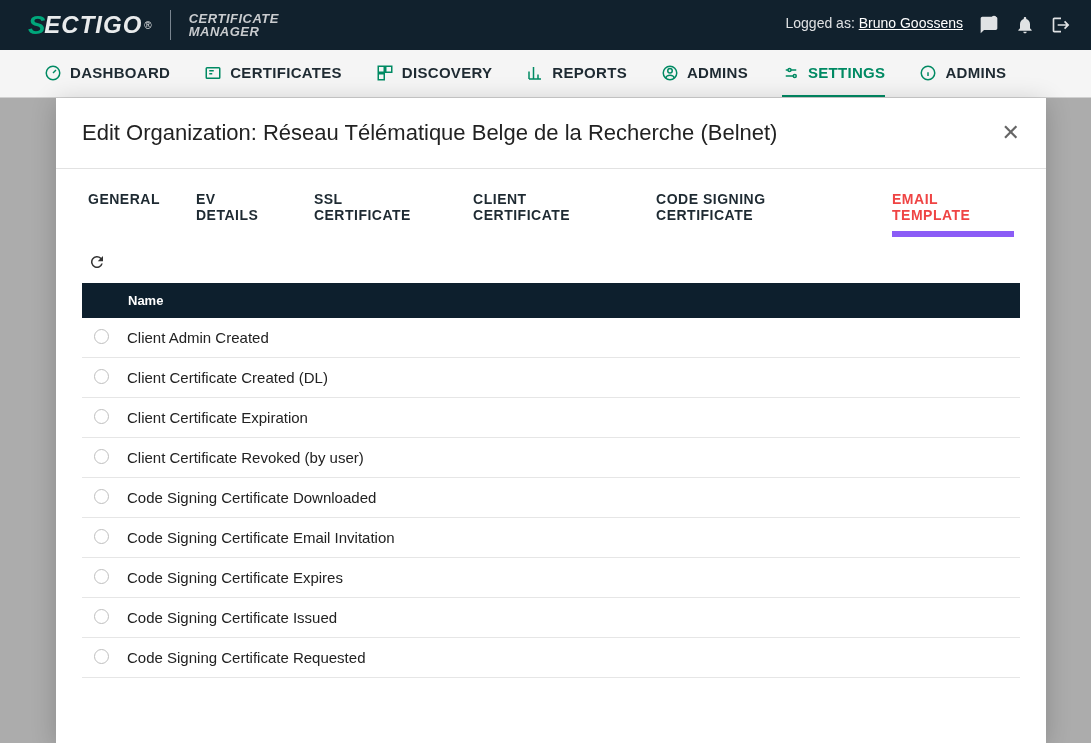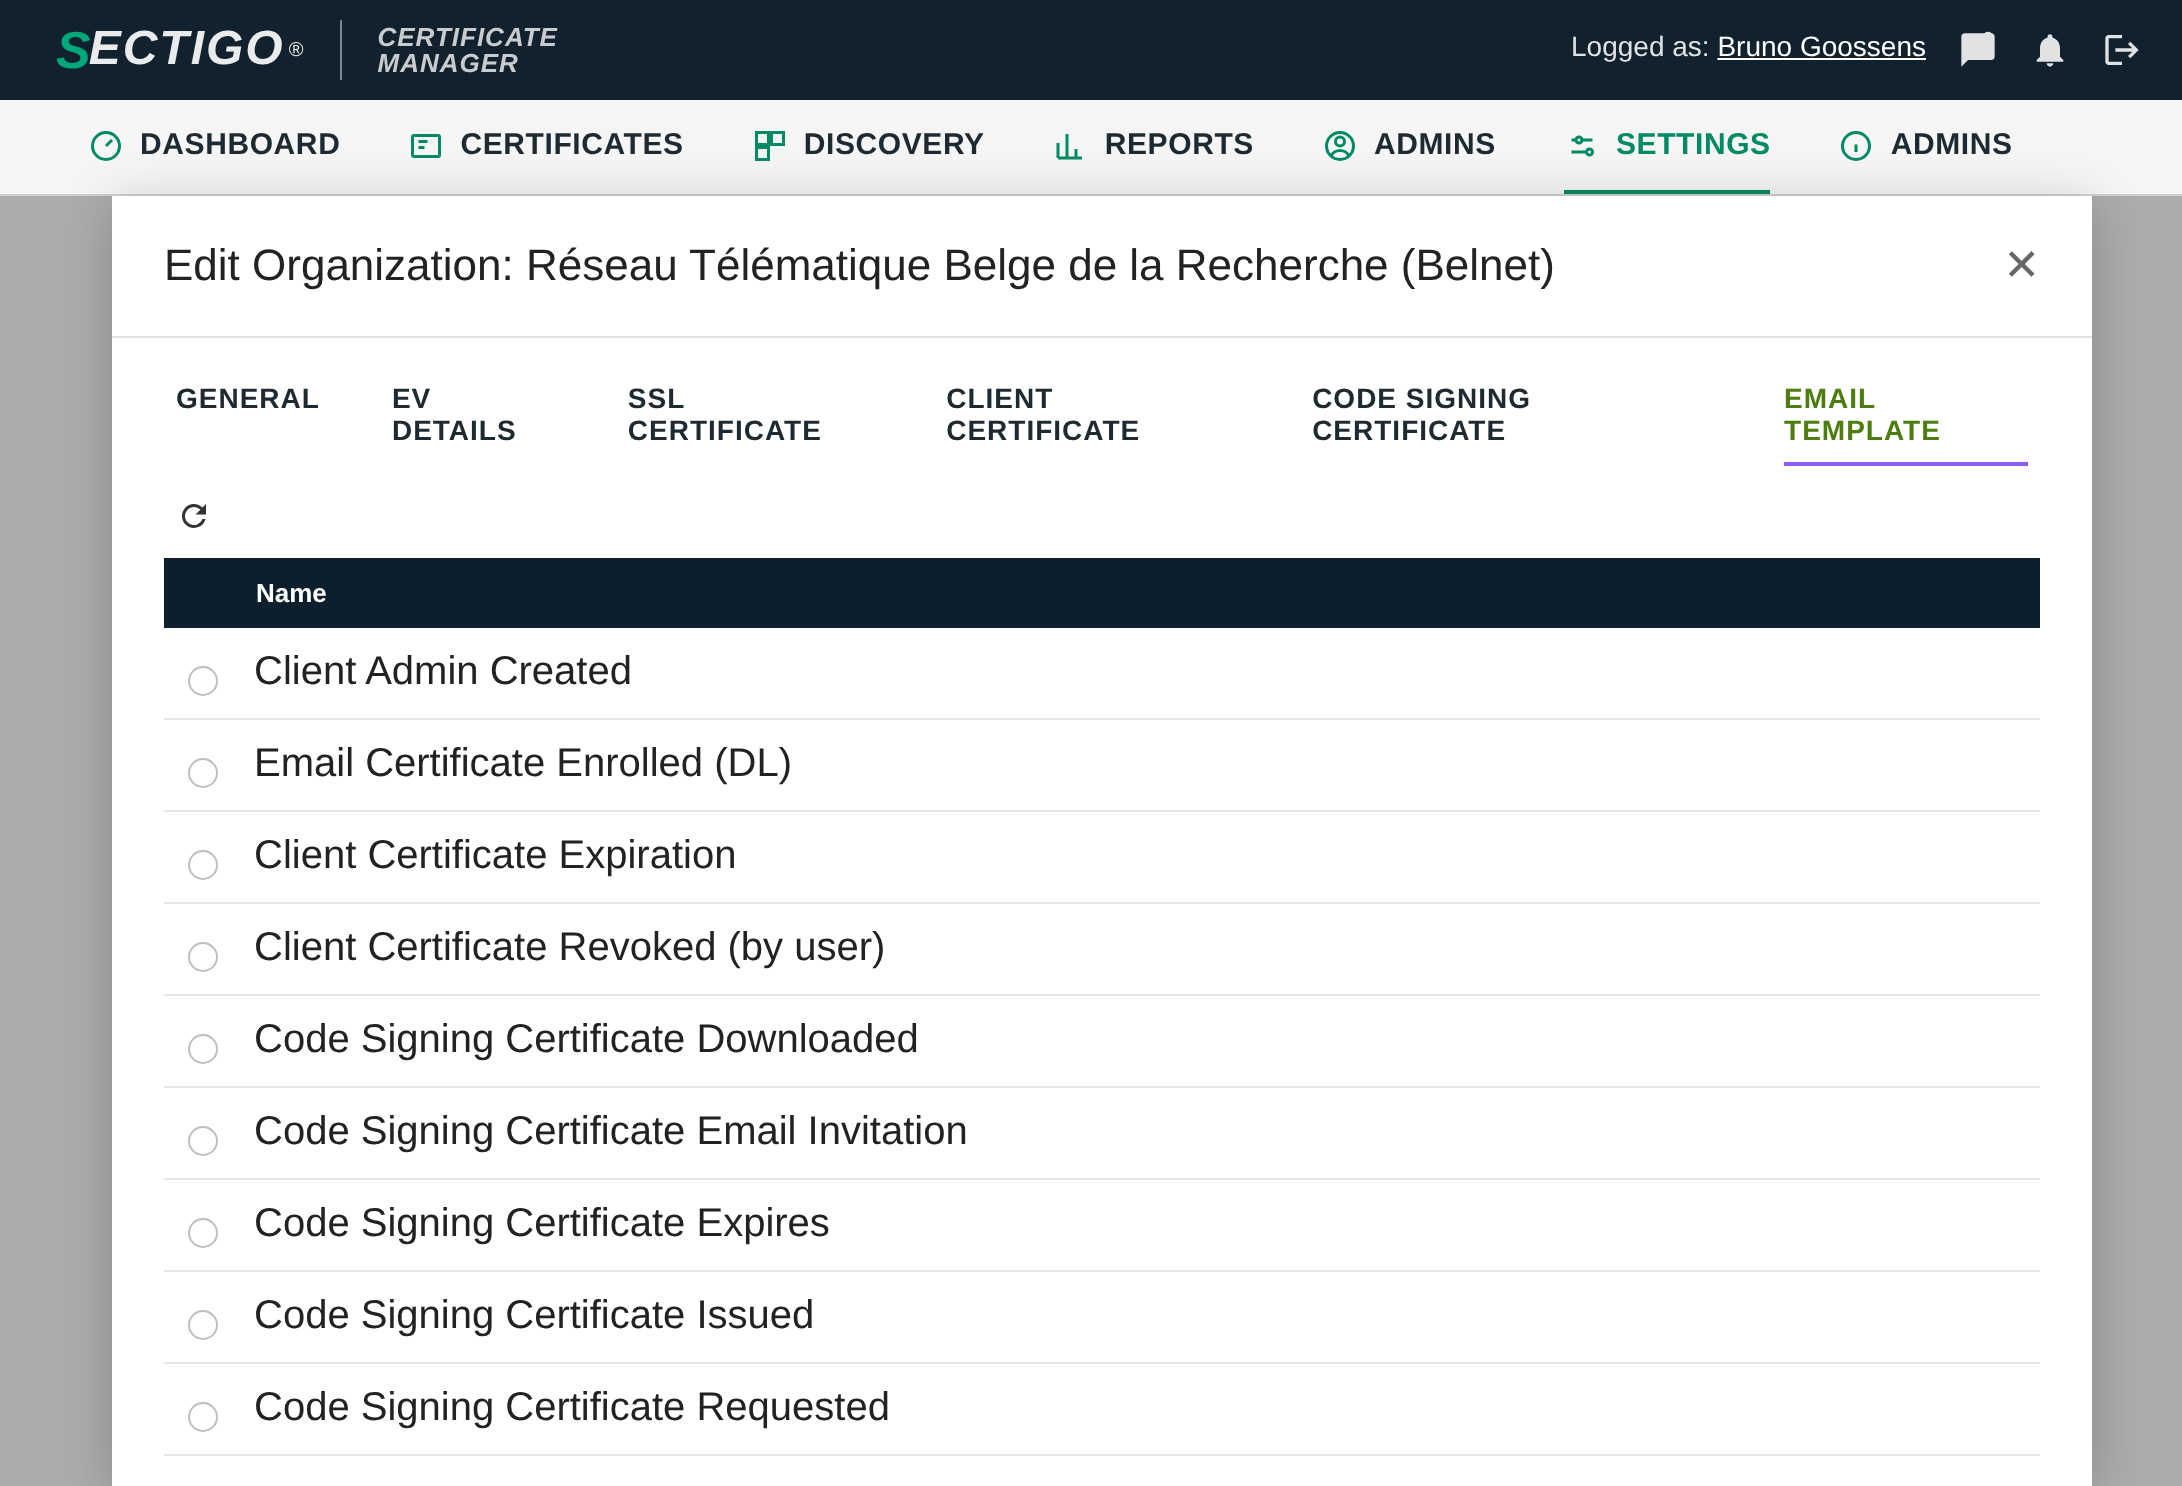--- a/index.html
+++ b/index.html
@@ -71,35 +71,35 @@
       padding: 22px 26px 22px 26px;
       border-bottom: 1px solid #e2e2e2;
     }
     .modal-title { font-size: 22px; color: #222; font-weight: 400; }
     .close-btn { font-size: 22px; color: #666; cursor: pointer; background:none; border:none; line-height:1;}
     .tab-row {
       display: flex; gap: 36px; padding: 22px 32px 0 32px;
       font-size: 14px; font-weight: 700; letter-spacing: 0.5px;
     }
     .tab { color: #1e2a32; cursor: pointer; padding-bottom: 8px; border-bottom: 2px solid transparent; }
-    .tab.active { color: #4d7c0f; border-bottom: 2px solid #8b5cf6; }
+    .tab.active { color: #ef4444; border-bottom: 6px solid #8b5cf6; }
     .toolbar { padding: 16px 32px 12px; }
     .refresh-btn { width: 18px; height: 18px; cursor: pointer; }
     .refresh-btn svg { width:18px; height:18px; fill:#333; }
     .table-wrap { padding: 0 26px; flex:1; overflow:hidden; }
     .thead {
       background: #0d1f2d; color: #fff;
       font-size: 13px; font-weight: 600;
       padding: 10px 16px 10px 46px;
     }
     .row {
-      display: flex; align-items: flex-end;
+      display: flex; align-items: flex-start;
       padding: 11px 12px;
       border-bottom: 1px solid #e6e6e6;
-      font-size: 20px; color: #222;
+      font-size: 15px; color: #222;
       cursor: pointer;
     }
     .row:first-of-type { border-top: none; }
     .radio {
       width: 15px; height: 15px; border: 1.5px solid #bfbfbf; border-radius: 50%;
       margin-right: 18px; flex-shrink:0; background:#fff;
     }
   </style>
 </head>
 <body>
@@ -215,21 +215,21 @@
   </div>
   <div class="table-wrap">
     <div class="thead">Name</div>
     <div id="rows">
         <div class="row">
           <div class="radio"></div>
           <span>Client Admin Created</span>
         </div>
         <div class="row">
           <div class="radio"></div>
-          <span>Email Certificate Enrolled (DL)</span>
+          <span>Client Certificate Created (DL)</span>
         </div>
         <div class="row">
           <div class="radio"></div>
           <span>Client Certificate Expiration</span>
         </div>
         <div class="row">
           <div class="radio"></div>
           <span>Client Certificate Revoked (by user)</span>
         </div>
         <div class="row">

